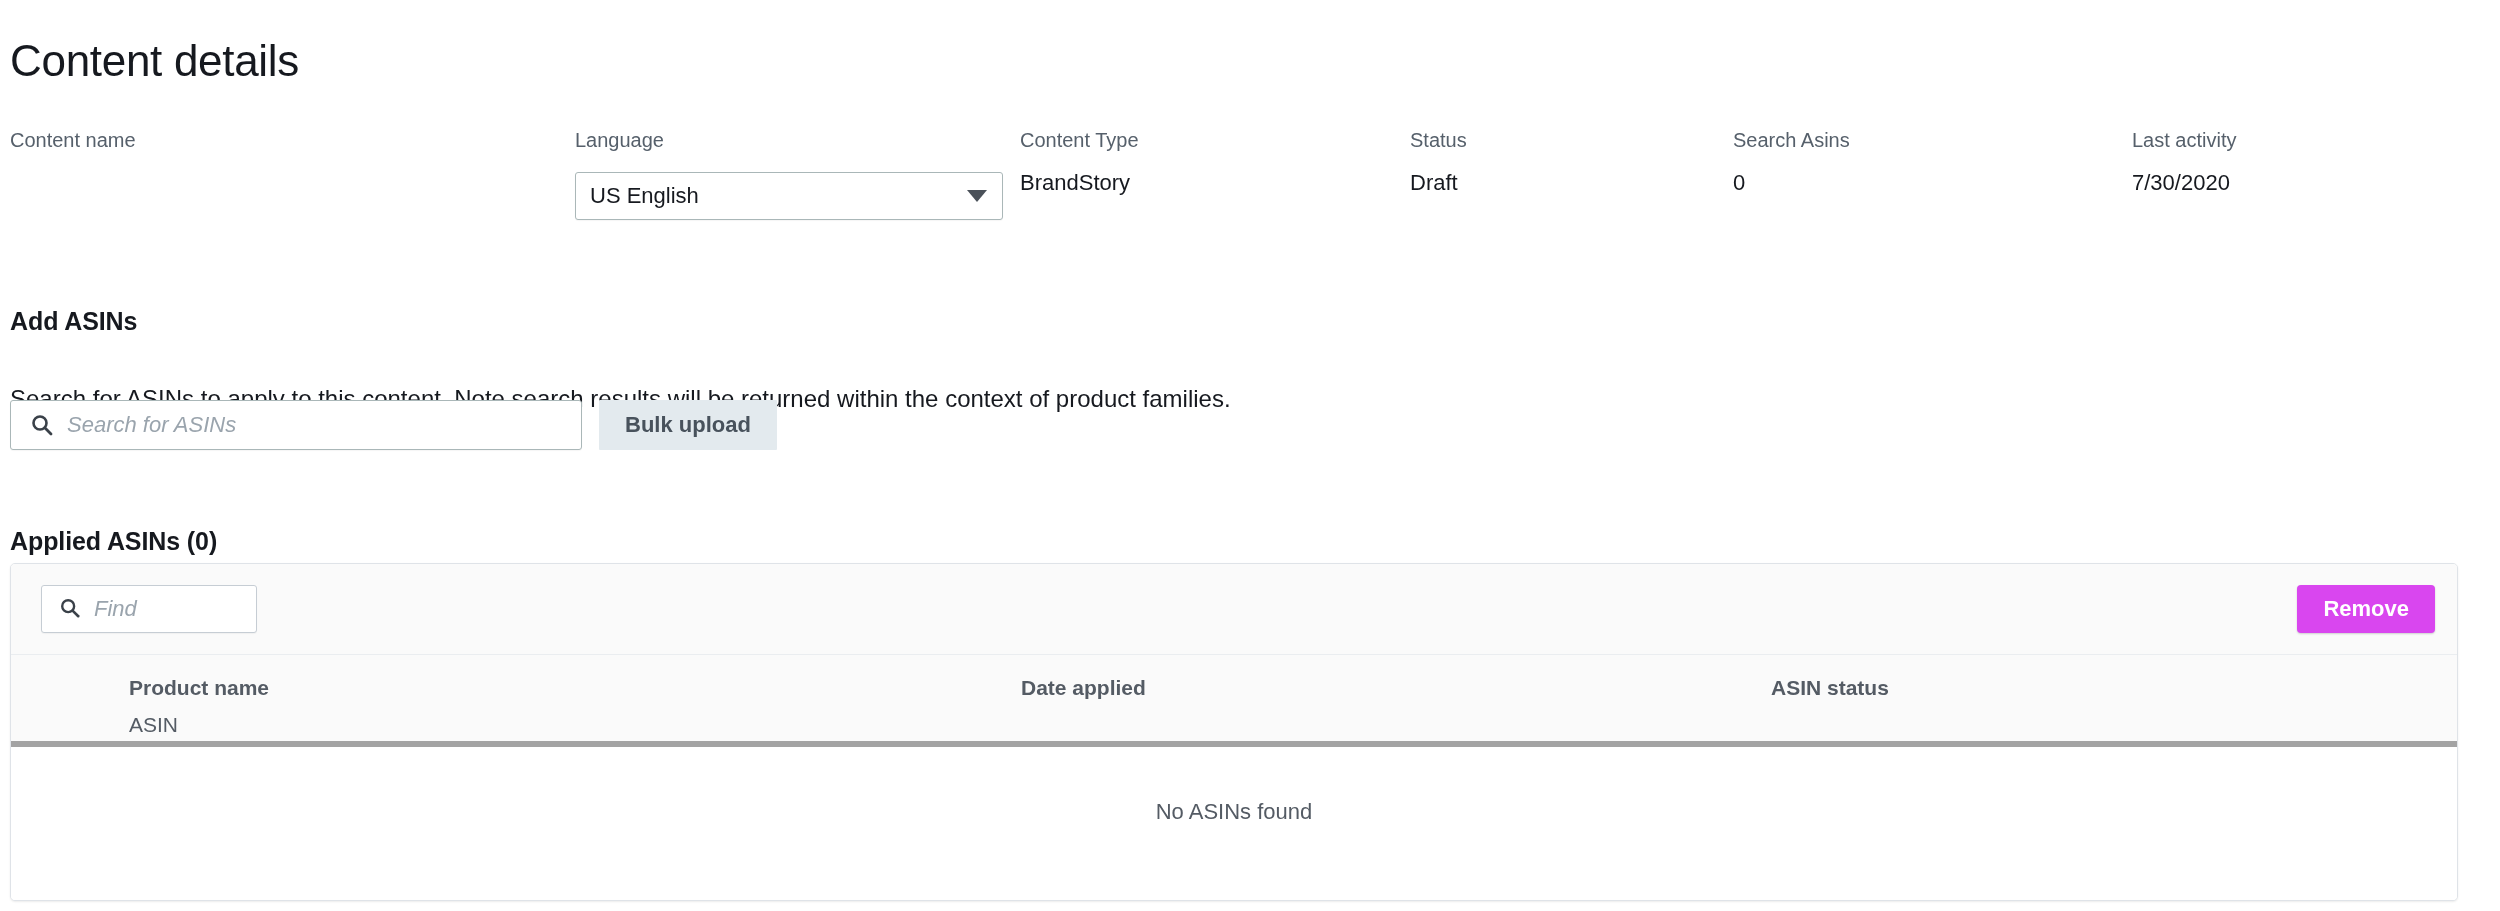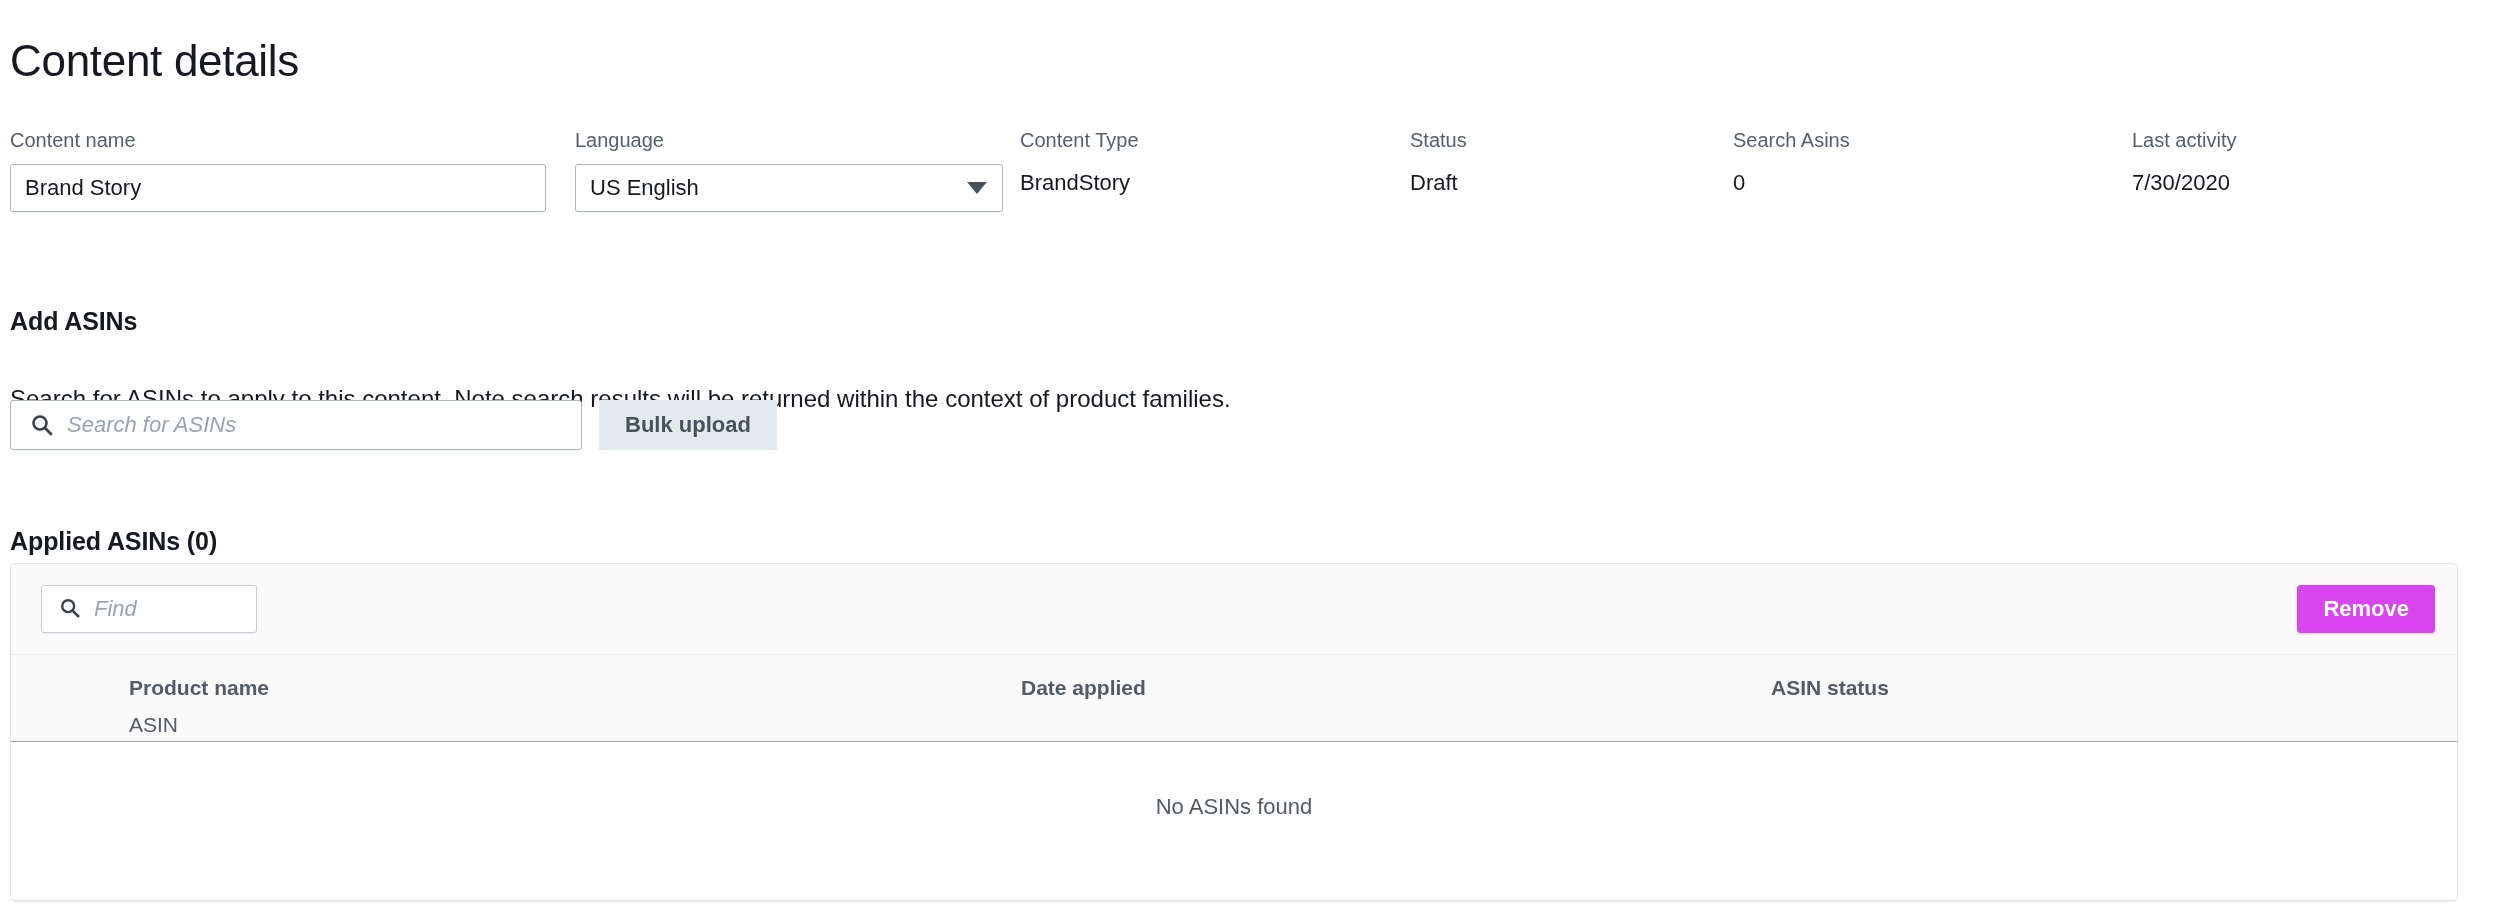--- a/index.html
+++ b/index.html
@@ -237,21 +237,21 @@
     font-weight: 700;
     cursor: pointer;
     box-shadow: 0 1px 2px rgba(0,0,0,0.18);
     white-space: nowrap;
   }
 
   .table-head {
     position: relative;
     height: 86px;
     background: #fafafa;
-    border-bottom: 1px solid #a3a3a3;
+    border-bottom: 6px solid #a3a3a3;
   }
   .th {
     position: absolute;
     top: 22px;
     font-size: 21px;
     font-weight: 700;
     color: #545b64;
     line-height: 1;
     white-space: nowrap;
   }
@@ -282,26 +282,25 @@
 <body>
 
 <div class="page">
 
   <h1 class="page-title">Content details</h1>
 
   <div class="summary">
 
     <div class="summary-col" style="left:0px;">
       <div class="summary-label">Content name</div>
-      <input class="text-input" style="width: 536px; margin-top: 14px;" value="Brand Story">
     </div>
 
     <div class="summary-col" style="left:565px;">
       <div class="summary-label">Language</div>
-      <div class="select-wrap" style="margin-top:14px;">
+      <div class="select-wrap" style="margin-top:22px;">
         <div class="select-box">
           <span>US English</span>
         </div>
         <span class="select-caret"></span>
       </div>
     </div>
 
     <div class="summary-col" style="left:1010px;">
       <div class="summary-label">Content Type</div>
       <div class="summary-value">BrandStory</div>

